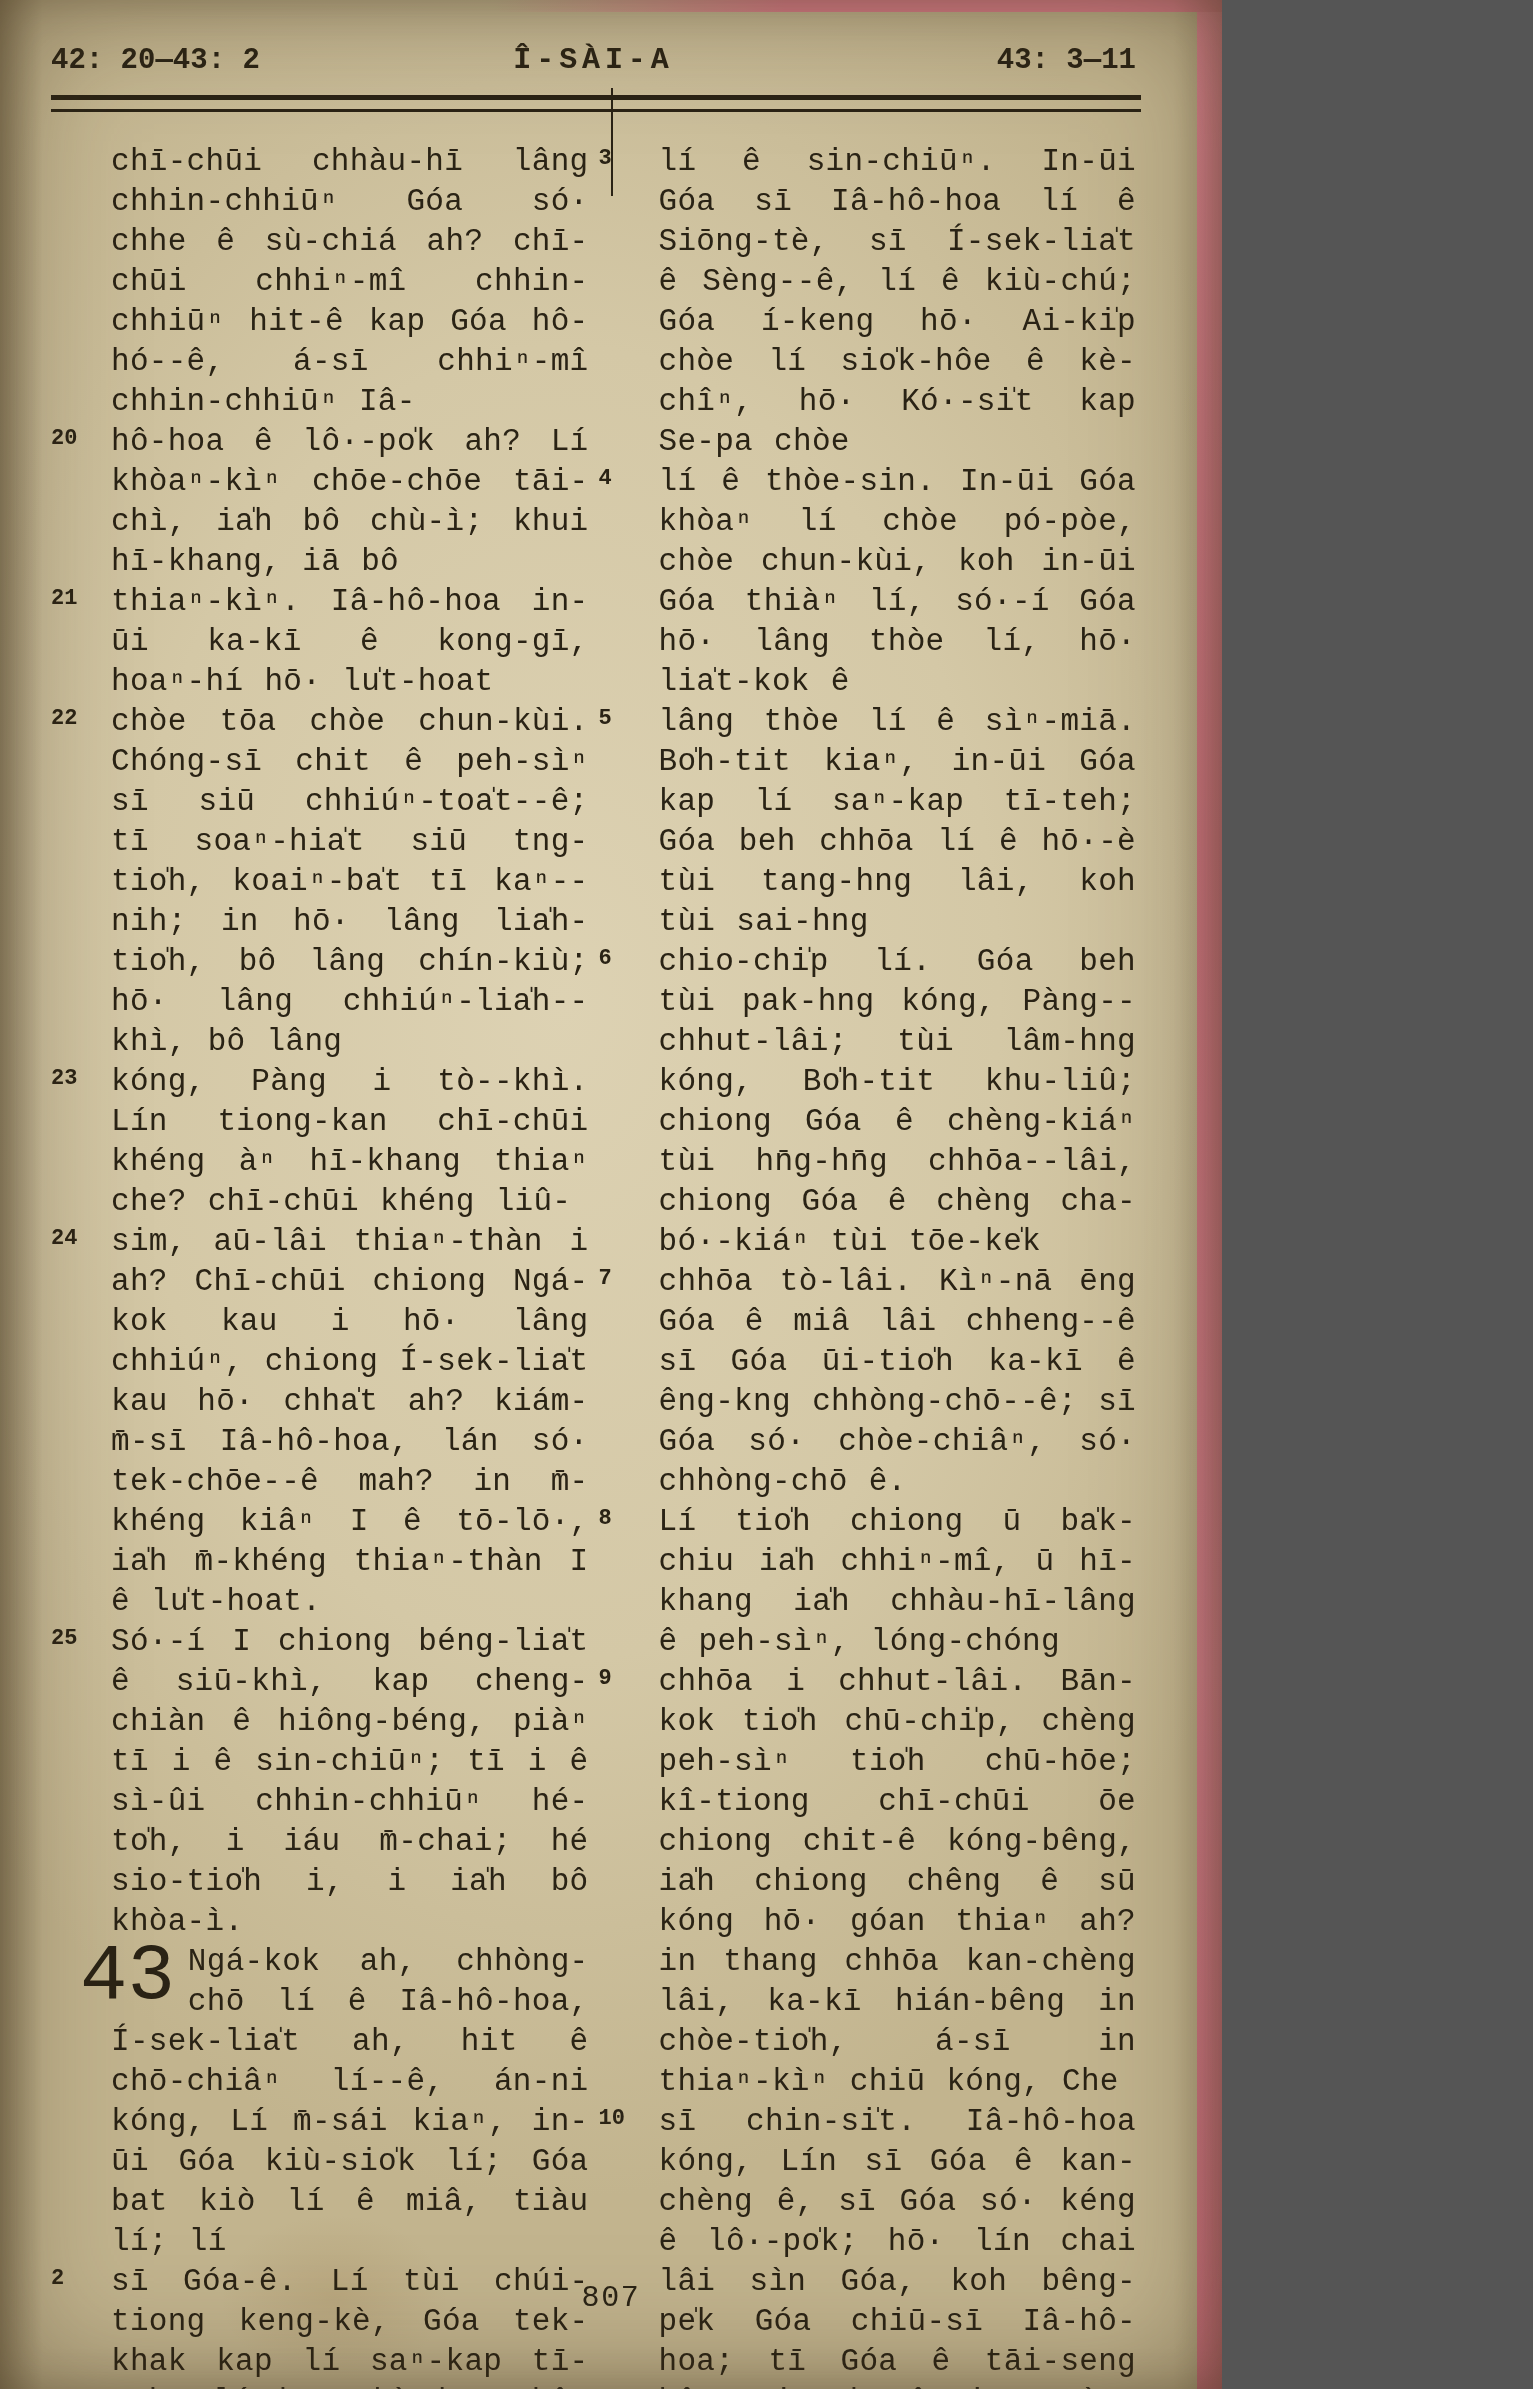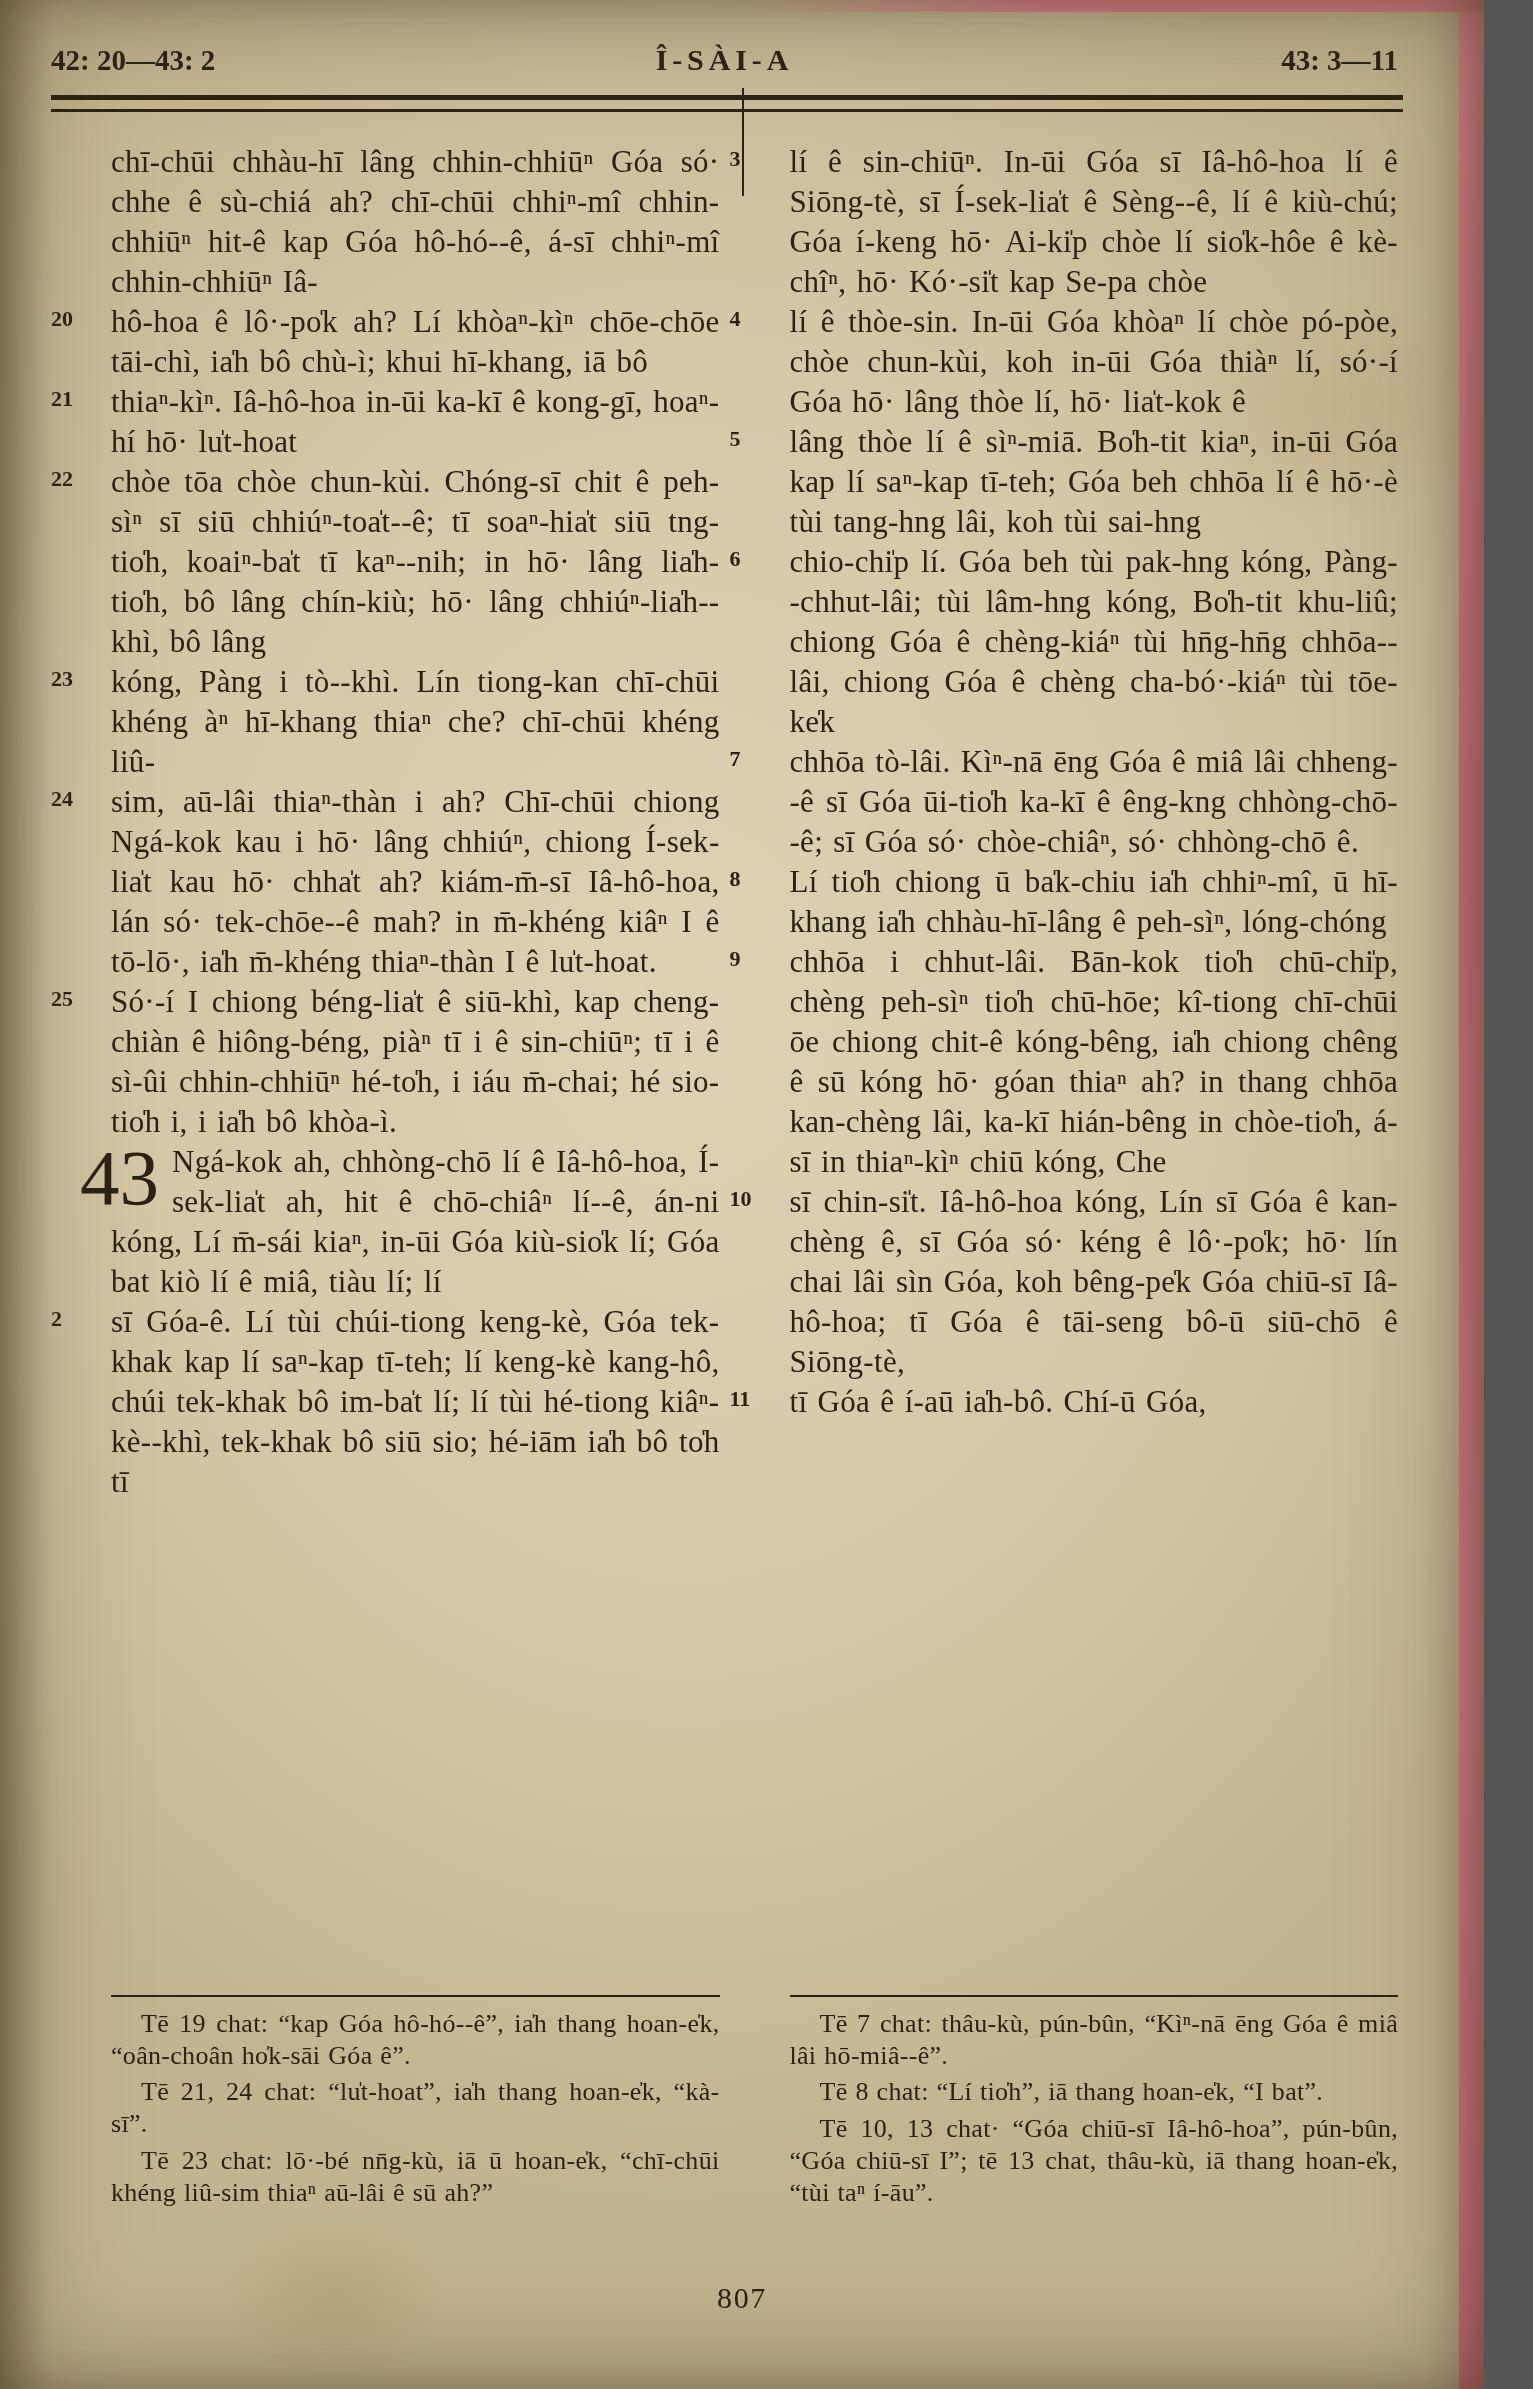--- a/index.html
+++ b/index.html
@@ -1,24 +1,24 @@
 <!DOCTYPE html>
 <html style="font-size:8.6px"><head>
 <meta charset="utf-8">
 <style>
   html,body{margin:0;padding:0;background:#555;}
   .page{
     position:relative;
-    width:1484px;height:2389px;
+    width:1222px;height:2389px;
     background:
       radial-gradient(ellipse 227px 162px at 1338px 410px, rgba(150,115,60,.14), transparent 70%),
       radial-gradient(ellipse 162px 119px at 334px 2298px, rgba(140,105,55,.16), transparent 70%),
       radial-gradient(ellipse 65% 50% at 46% 42%, #ddd2b3 0%, #d4c8a6 55%, #c2b48e 100%);
     color:#2a2315;
-    font-family:Liberation Serif, serif;
+    font-family:Liberation Mono, monospace;
     overflow:hidden;
   }
   .vignette{
     position:absolute;inset:0;pointer-events:none;z-index:5;
     box-shadow: inset 0 0 129px rgba(66,50,26,.50), inset 0 0 38px rgba(66,50,26,.30);
     background: linear-gradient(90deg, rgba(60,45,22,.30), transparent 3.5%, transparent 96%, rgba(60,45,22,.18));
   }
   .edge-pink{
     position:absolute;top:0;right:0;width:25px;height:100%;z-index:4;
     background:linear-gradient(180deg,#e98c9b 0%,#df7c8d 35%,#e28596 70%,#d87486 100%);

